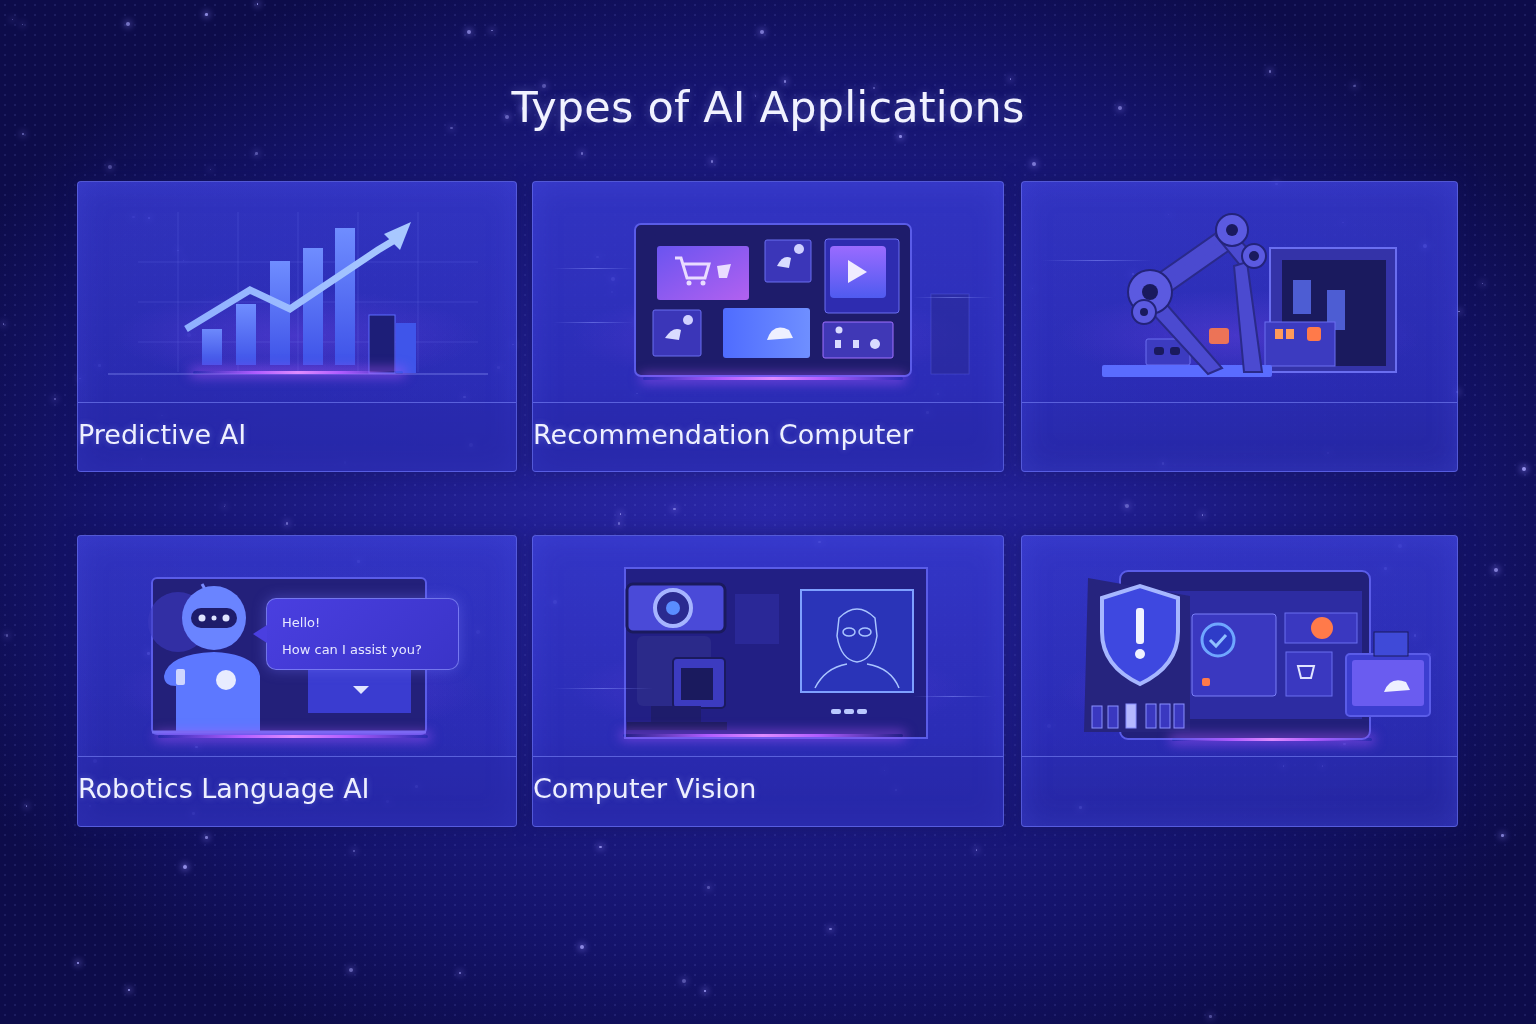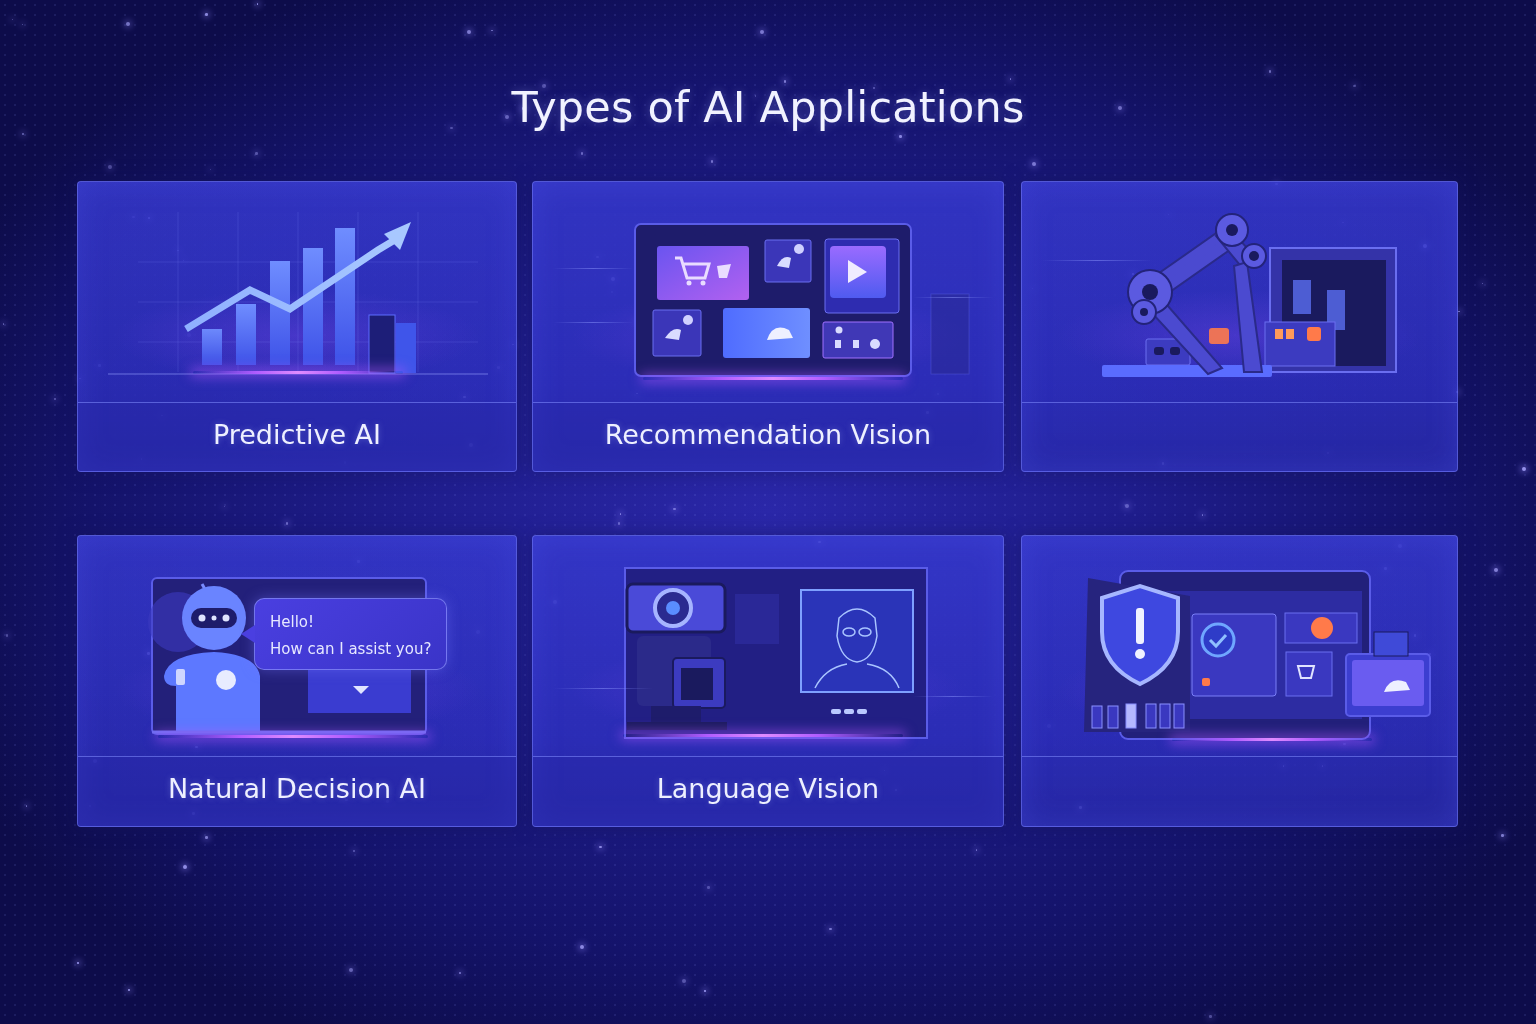--- a/index.html
+++ b/index.html
@@ -45,45 +45,45 @@
       radial-gradient(ellipse 60% 30% at 50% 70%, rgba(150,80,255,0.25), transparent 70%),
       linear-gradient(180deg, rgba(60,60,220,0.2), rgba(40,40,180,0.1));
   }
   .card .divider {
     position: absolute; left: 0; right: 0; top: 220px; height: 1px;
     background: rgba(130,140,255,0.55);
   }
   .card .label-area {
     position: absolute; left: 0; right: 0; top: 221px; bottom: 0;
     background: rgba(40,40,170,0.45);
-    display: flex; align-items: center; justify-content: center;
+    display: flex; align-items: center; justify-content: flex-start;
   }
   .card .label {
     font-size: 27px; color: #eef0ff;
     text-shadow: 0 0 6px rgba(170,180,255,0.35);
     padding-bottom: 6px;
   }
   .glowline {
     position: absolute; height: 3px; border-radius: 2px;
     background: linear-gradient(90deg, transparent, #b05cff 30%, #e08cff 50%, #b05cff 70%, transparent);
     box-shadow: 0 0 12px 3px rgba(180,90,255,0.55);
   }
   .hline {
     position: absolute; height: 1px;
     background: linear-gradient(90deg, transparent, rgba(140,150,255,0.5), transparent);
   }
   
   .bubble {
-    position: absolute; left: 176px; top: 62px; width: 193px; height: 72px;
+    position: absolute; left: 188px; top: 62px; width: 193px; height: 72px;
     border-radius: 10px;
     background: linear-gradient(135deg, #4a3fe0, #3a34c8);
     border: 1px solid rgba(150,160,255,0.6);
     box-shadow: 0 0 14px rgba(120,120,255,0.4);
     padding: 10px 0 0 15px;
-    font-size: 15px; line-height: 27px; color: #e6e8ff;
+    font-size: 13px; line-height: 27px; color: #e6e8ff;
   }
   .bubble::before {
     content: ""; position: absolute; left: -14px; top: 26px;
     border-width: 9px 14px 9px 0; border-style: solid;
     border-color: transparent #4a3fe0 transparent transparent;
   }
 </style>
 </head>
 <body>
 
@@ -316,21 +316,21 @@
       <circle cx="306" cy="148" r="3.5" fill="#d9dcff"></circle>
         <rect x="302" y="158" width="6" height="8" fill="#d9dcff"></rect>
       <rect x="320" y="158" width="6" height="8" fill="#d9dcff"></rect>
         <circle cx="342" cy="162" r="5" fill="#d9dcff"></circle>
       <rect x="398" y="112" width="38" height="80" fill="rgba(40,40,140,0.45)" stroke="rgba(120,130,255,0.25)"></rect>
     </svg>
     <div class="glowline" style="left:110px; top:195px; width:260px;"></div>
   </div>
   <div class="divider"></div>
   <div class="label-area">
-    <span class="label">Recommendation Vision</span>
+    <span class="label">Recommendation Computer</span>
   </div>
 </div>
 
 <div class="card" style="left:1021px; top:181px; width:437px; height:291px;">
   <div class="illus">
     <div class="hline" style="left:20px; top:78px; width:110px;"></div>
     <svg width="437" height="220" viewBox="0 0 437 220">
       <rect x="248" y="66" width="126" height="124" fill="#3433a8" stroke="#6a6ef0" stroke-width="2"></rect>
       <rect x="260" y="78" width="104" height="106" fill="#1a1a5e"></rect>
       <rect x="271" y="98" width="18" height="34" fill="#5a6ef0" opacity="0.8"></rect>
@@ -386,21 +386,21 @@
       <line x1="74" y1="196" x2="348" y2="196" stroke="#6a6ef0" stroke-width="3"></line>
     </svg>
     <div class="bubble">
       <div>Hello!</div>
       <div>How can I assist you?</div>
     </div>
     <div class="glowline" style="left:80px; top:199px; width:270px;"></div>
   </div>
   <div class="divider"></div>
   <div class="label-area">
-    <span class="label">Natural Decision AI</span>
+    <span class="label">Robotics Language AI</span>
   </div>
 </div>
 
 <div class="card" style="left:532px; top:535px; width:472px; height:292px;">
   <div class="illus">
     <div class="hline" style="left:20px; top:152px; width:100px;"></div>
     <div class="hline" style="left:380px; top:160px; width:80px;"></div>
     <svg width="472" height="220" viewBox="0 0 472 220">
       <rect x="92" y="32" width="302" height="170" fill="#221f84" stroke="#5a5ce8" stroke-width="2"></rect>
       <rect x="202" y="58" width="44" height="50" fill="#2e2ca0" opacity="0.7"></rect>
@@ -422,21 +422,21 @@
       <g fill="#b9c8ff">
           <rect x="298" y="173" width="10" height="5" rx="2"></rect>
           <rect x="311" y="173" width="10" height="5" rx="2"></rect>
           <rect x="324" y="173" width="10" height="5" rx="2"></rect>
         </g>
     </svg>
     <div class="glowline" style="left:90px; top:198px; width:280px;"></div>
   </div>
   <div class="divider"></div>
   <div class="label-area">
-    <span class="label">Language Vision</span>
+    <span class="label">Computer Vision</span>
   </div>
 </div>
 
 <div class="card" style="left:1021px; top:535px; width:437px; height:292px;">
   <div class="illus">
     <svg width="437" height="220" viewBox="0 0 437 220">
       <rect x="98" y="35" width="250" height="168" rx="8" fill="#22207a" stroke="#5a5ce8" stroke-width="2"></rect>
       <rect x="108" y="55" width="232" height="128" fill="#2d2ca2"></rect>
       <rect x="170" y="78" width="84" height="82" rx="3" fill="#3a38c0" stroke="#7a7ef8"></rect>
       <circle cx="196" cy="104" r="16" fill="#2e3cc8" stroke="#6fa6ff" stroke-width="3"></circle>

